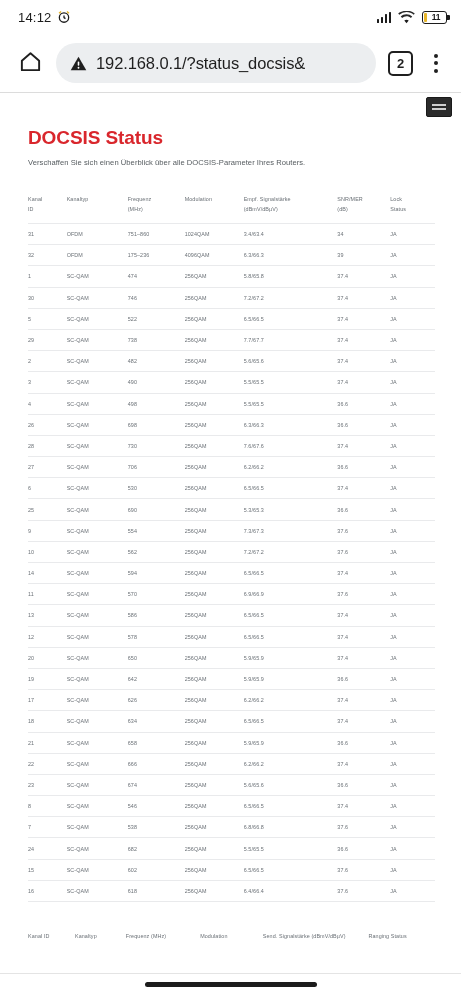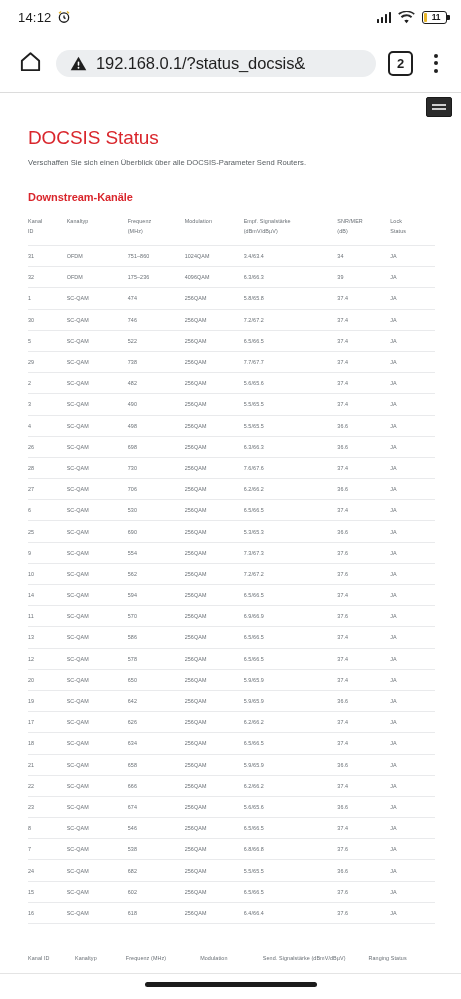--- a/index.html
+++ b/index.html
@@ -56,21 +56,21 @@
     height: 58px;
     display: flex;
     align-items: center;
     padding: 0 10px 0 12px;
     gap: 8px;
     background: #ffffff;
   }
   .home-btn { width: 36px; height: 36px; display:flex; align-items:center; justify-content:center; flex: 0 0 auto; }
   .omnibox {
     flex: 1 1 auto;
-    height: 27px;
+    height: 40px;
     background: #eceef0;
     border-radius: 20px;
     display: flex;
     align-items: center;
     padding: 0 14px;
     gap: 9px;
     overflow: hidden;
     min-width: 0;
   }
   .omnibox .url {
@@ -113,21 +113,21 @@
     align-items: center; justify-content: center;
     gap: 2px;
   }
   .menu-toggle i { display:block; width: 14px; height: 2px; background: #cfcfcf; }
 
   .content { padding: 34px 26px 0 28px; }
 
   .page-title {
     color: #d9262c;
     font-size: 19px;
-    font-weight: 400;
+    font-weight: 700;
     letter-spacing: -.1px;
     margin-bottom: 9px;
   }
   .page-sub {
     color: #555b5f;
     font-size: 7.6px;
     letter-spacing: .05px;
     margin-bottom: 24px;
   }
   .section-title {
@@ -264,23 +264,22 @@
 
 <div class="page">
 
   <div class="menu-toggle">
     <i></i>
       <i></i>
   </div>
 
   <div class="content">
     <h1 class="page-title">DOCSIS Status</h1>
-    <p class="page-sub">Verschaffen Sie sich einen Überblick über alle DOCSIS-Parameter Send Routers.</p>
-
-    <h2 class="section-title">Downstream-Kanäle</h2>
+    <p class="page-sub">Verschaffen Sie sich einen Überblick über alle DOCSIS-Parameter Ihres Routers.</p>
+
 
     <table class="chan ds">
       <colgroup>
         <col class="c0">
           <col class="c1">
           <col class="c2">
           <col class="c3">
           <col class="c4">
           <col class="c5">
           <col class="c6">

